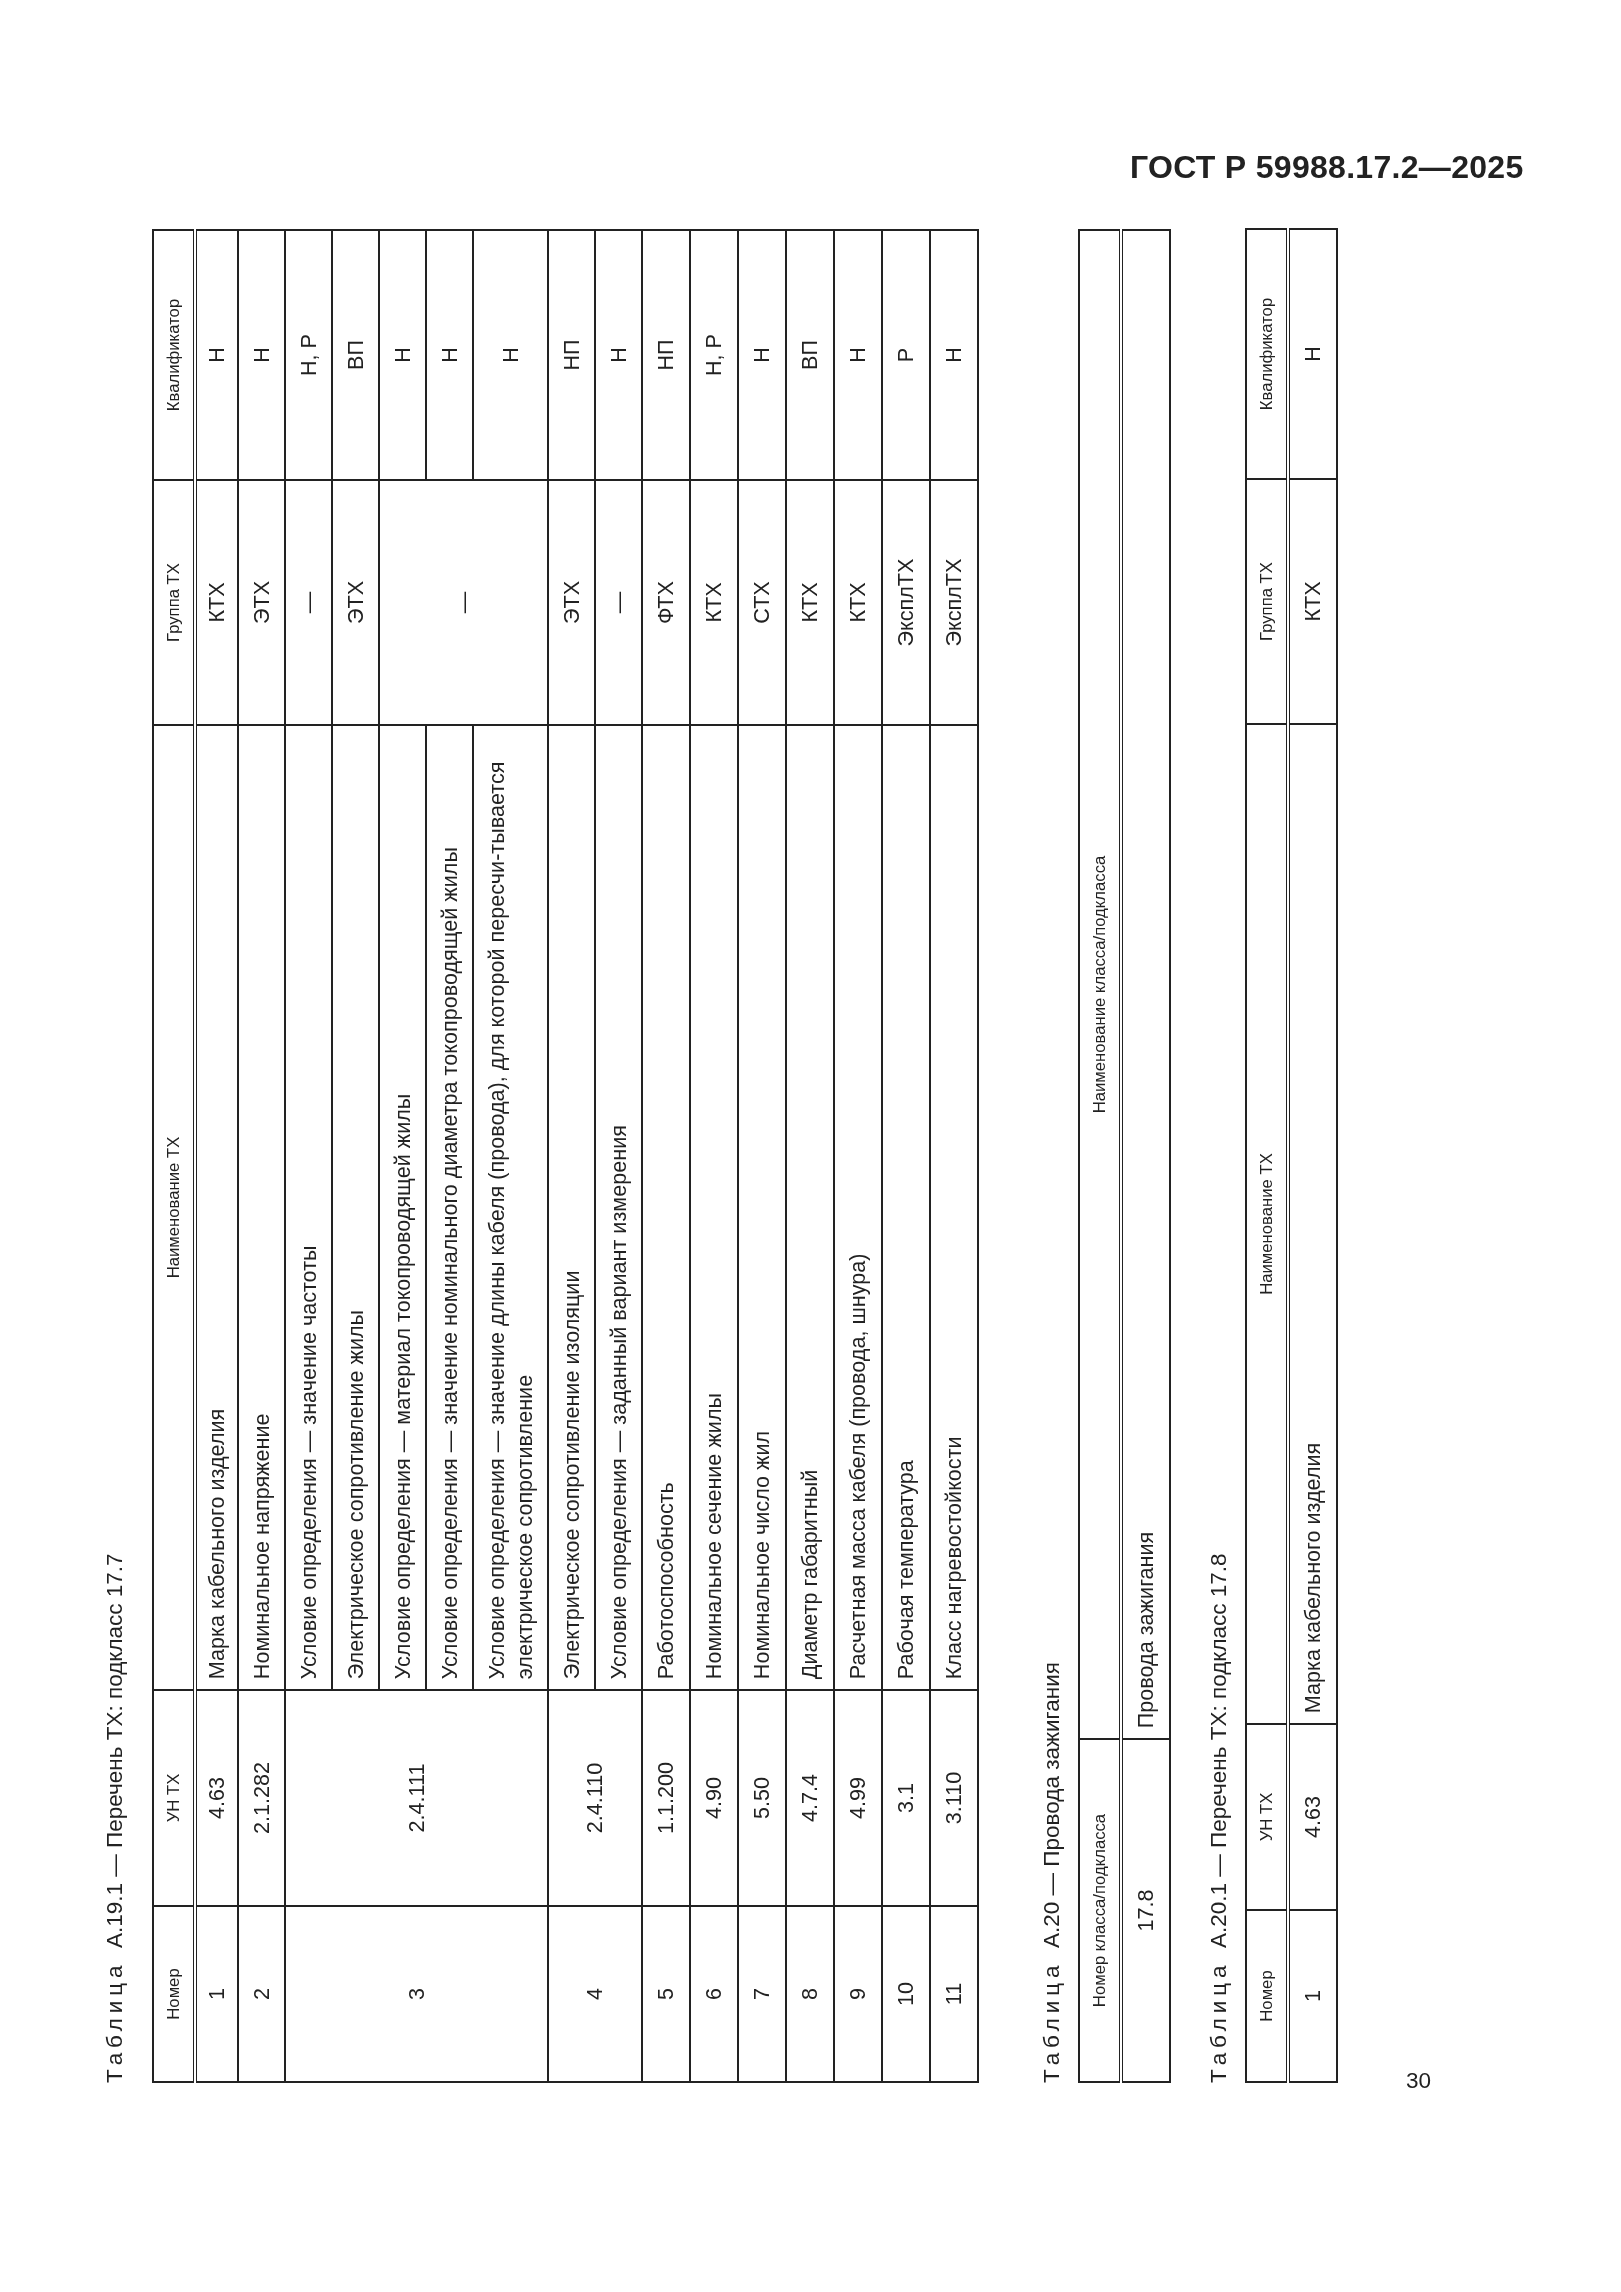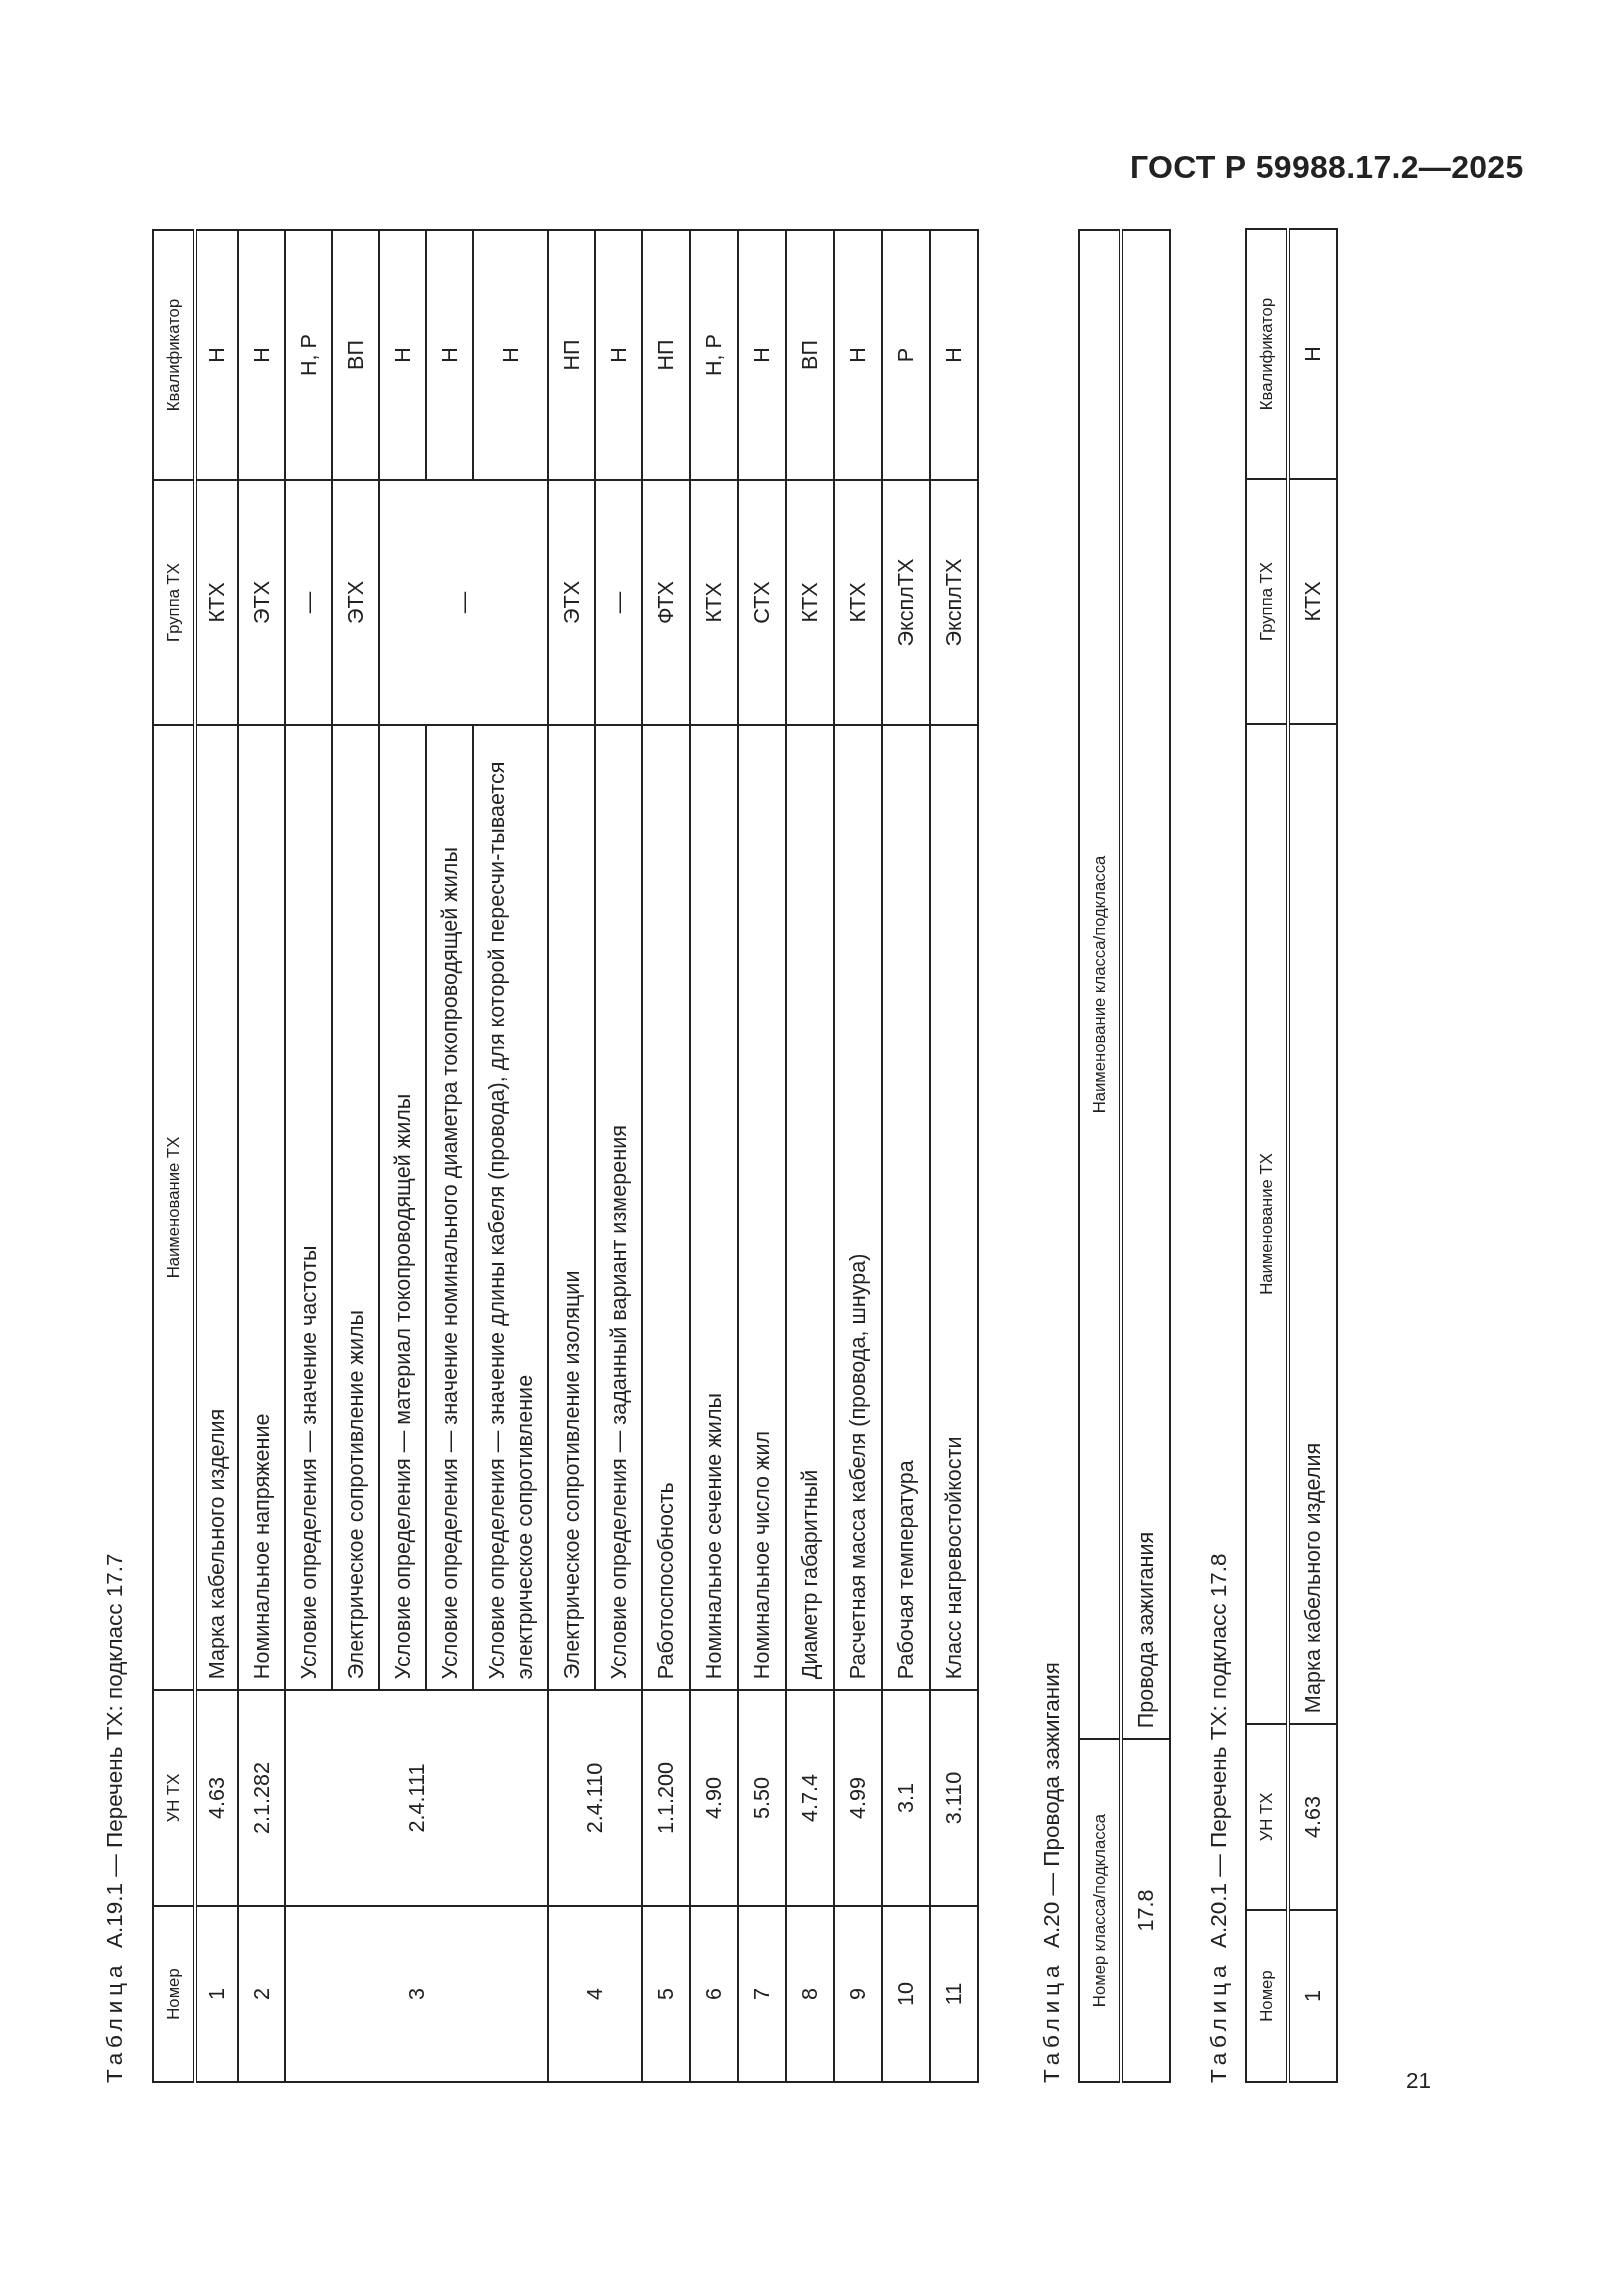--- a/index.html
+++ b/index.html
@@ -16,21 +16,21 @@
   td, th { border:2px solid #222; font-weight:normal; padding:0 9.8px; font-size:21.6px; line-height:28px; vertical-align:middle; }
   th { font-size:16.7px; text-align:center; height:39px; }
   thead tr th { border-bottom:4.9px double #222; }
   td.c { text-align:center; }
   td.l { text-align:left; }
 </style>
 </head>
 <body>
 
 <div class="std-header">ГОСТ Р 59988.17.2—2025</div>
-<div class="page-num">21</div>
+<div class="page-num">30</div>
 
 <div class="sheet">
 
   <div class="caption" style="left:210px; top:102px;">
     <span class="spaced">Таблица</span>&nbsp;
     <span>А.19.1 — Перечень ТХ: подкласс 17.7</span>
   </div>
   <table style="left:210px; top:152px; width:1852px;">
     <colgroup>
         <col style="width:176px">

